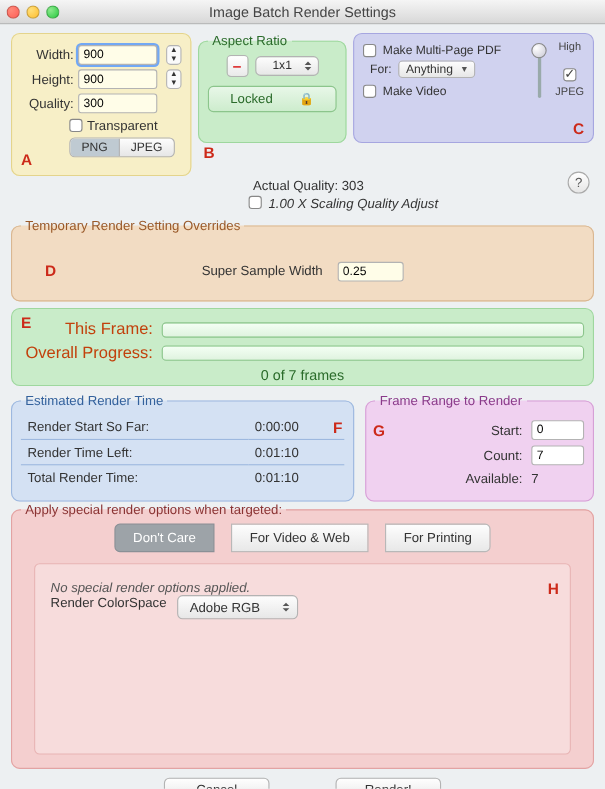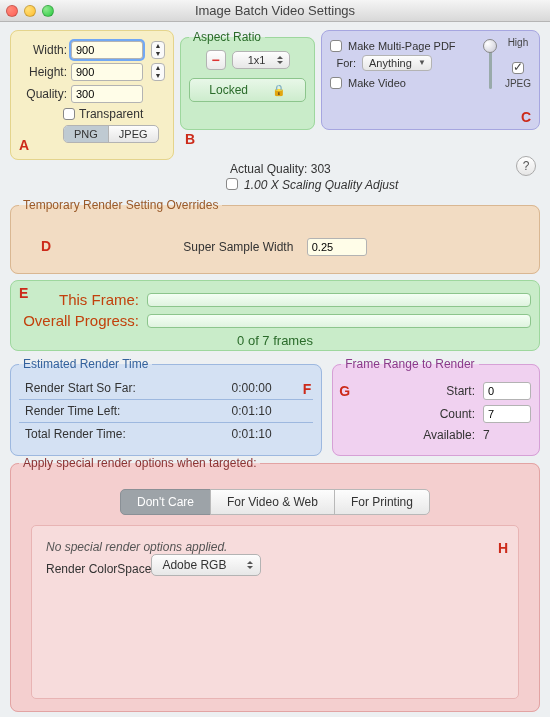--- a/index.html
+++ b/index.html
@@ -187,42 +187,42 @@
   .panel-g .grow label { width: 70px; text-align: right; }
   .panel-g input.num { background: #fff; width: 48px; }
   
   .panel-h {
     border: 1px solid #e2a3a3; background: #f4cfcf;
     width: 100%; margin-top: 8px; border-radius: 8px;
     padding-bottom: 8px;
   }
   .panel-h legend { color: #8a3333; }
   .tabs {
-    display: flex; justify-content: center; margin: 13px 0 0 0; gap: 0;
+    display: flex; justify-content: center; margin: 0 0 0 0; gap: 16px;
   }
   .tabs .tab {
     padding: 5px 16px; font-size: 12px;
     background: linear-gradient(#fdfdfd,#e8e8e8);
     border: 1px solid #b8b8b8;
     margin-left: -1px;
     cursor: pointer;
   }
   .tabs .tab:first-child { border-radius: 5px 0 0 5px; margin-left: 0; }
   .tabs .tab:last-child { border-radius: 0 5px 5px 0; }
   .tabs .tab.active { background: #9da3a8; color: #fff; border-color: #8a9096; }
   .tab-body {
     margin: 10px 12px 4px 12px;
     border: 1px solid #e8b4b4; background: #f7dcdc;
     border-radius: 5px;
     height: 174px;
     padding: 14px 14px;
     position: relative;
   }
   .tab-body .note { font-style: italic; color: #555; }
-  .tab-body .cs-row { display: flex; align-items: flex-end; }
+  .tab-body .cs-row { display: flex; align-items: flex-start; gap: 10px; }
   .btn {
     display: inline-block;
     min-width: 96px;
     padding: 3px 16px;
     border: 1px solid #b3b3b3;
     border-radius: 5px;
     background: linear-gradient(#fefefe,#e6e6e6);
     font-size: 12px; text-align: center;
     cursor: pointer;
   }
@@ -257,21 +257,21 @@
 </style>
 </head>
 <body>
 
 <div class="titlebar">
   <div class="tl-buttons">
     <div class="tlb red"></div>
     <div class="tlb yellow"></div>
     <div class="tlb green"></div>
   </div>
-  <div class="title">Image Batch Video Settings</div>
+  <div class="title">Image Batch Render Settings</div>
 </div>
 
 <div class="content">
 
   <div class="row1">
 
     <fieldset class="panel panel-a">
       <div class="field-row">
         <label>Width:</label>
         <input type="text" class="num focus-ring" value="900" style="">

